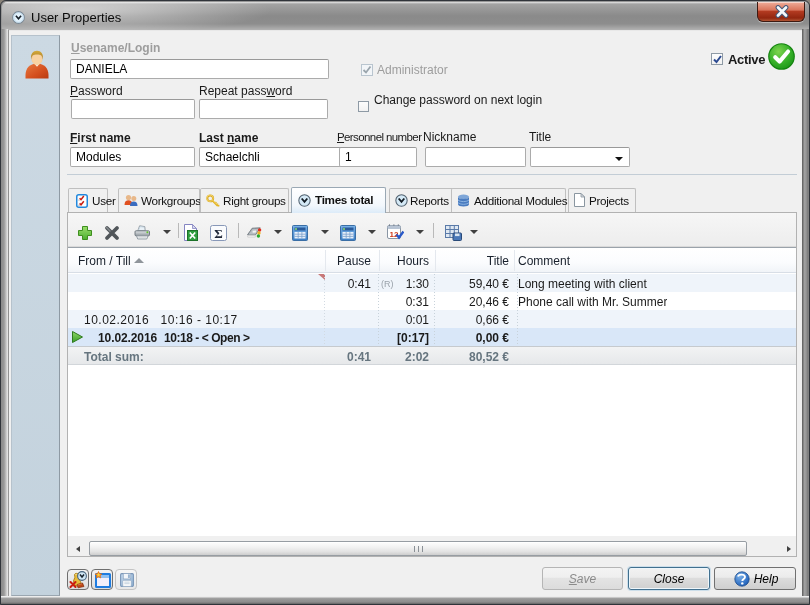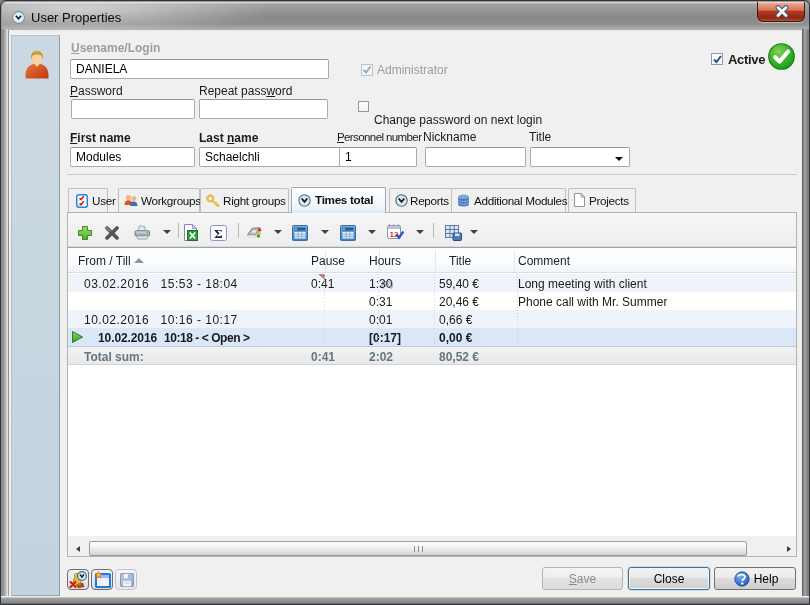--- a/index.html
+++ b/index.html
@@ -32,31 +32,31 @@
   border:1px solid #bfbfbf; border-bottom:none; border-radius:2px 2px 0 0;
   font-size:12px; color:#111; }
 .tab .tx { position:absolute; top:5px; white-space:nowrap; font-size:11.7px; letter-spacing:-0.3px; }
 #panel { position:absolute; left:66px; top:211px; width:730px; height:345px; border:1px solid #b2b2b2; background:#f1f1f1; }
 #toolbar { position:absolute; left:67px; top:212px; width:728px; height:34px; background:linear-gradient(180deg,#f6f6f6,#ededed); border-bottom:1px solid #d9d9d9;}
 .tsep { position:absolute; top:222px; width:1px; height:15px; background:#b9b9b9; }
 .darr { position:absolute; width:0; height:0; border-left:4px solid transparent; border-right:4px solid transparent; border-top:4px solid #404040; }
 
 #tbl { position:absolute; left:67px; top:246px; width:728px; height:309px; background:#fff; border-top:1px solid #9aa2aa; }
 .cell { position:absolute; white-space:nowrap; overflow:hidden; }
-.r { text-align:left; }
+.r { text-align:right; }
 .trow { position:absolute; left:67px; width:728px; height:18px; }
 
 #hscroll { position:absolute; left:67px; top:535px; width:728px; height:20px; background:#f0f0f0; }
 .sbtn { position:absolute; top:6px; width:14px; height:13px; }
 #sthumb { position:absolute; left:21px; top:5px; width:658px; height:15px; background:linear-gradient(180deg,#fefefe,#f2f2f2 40%,#e2e2e2 75%,#cdcdcd);
   border:1px solid #979da3; border-radius:2px; box-shadow:inset 0 1px 0 #fff; }
 
 .btn { position:absolute; top:566px; height:23px; border:1px solid #707070; border-radius:3px;
   background:linear-gradient(180deg,#f2f2f2 0%,#ebebeb 45%,#dddddd 46%,#cfcfcf 100%);
-  font-size:12px; color:#000; text-align:center; padding-top:4px; }
+  font-size:12px; color:#000; text-align:center; padding-top:4px;font-style:italic; }
 .toolbtn { position:absolute; top:568px; width:22px; height:21px; border:1px solid #b7bcc0; border-radius:4px;
   background:linear-gradient(180deg,#f6f6f6,#e8e8e8); }
 </style>
 </head>
 <body>
 <div id="win">
  <div id="titlebar">
   <svg style="position:absolute;left:10px;top:9px" width="13" height="13" viewBox="0 0 19 19">
     <circle cx="9.5" cy="9.5" r="8.6" fill="#e3f2fc" stroke="#7b8894" stroke-width="1.5"></circle>
     <circle cx="9.5" cy="9.5" r="7.1" fill="none" stroke="#bcd6e8" stroke-width="1.3"></circle>
@@ -117,21 +117,21 @@
             <stop offset="1" stop-color="#149114"></stop>
     </radialGradient>
         </defs>
     <path d="M8.5 15.8 L13 20.3 L21.8 9.8" stroke="#fff" stroke-width="4.2" fill="none" stroke-linecap="round" stroke-linejoin="round"></path>
   </svg>
   <div class="lbl" style="left:69px;top:83px"><u>P</u>assword</div>
   <div class="lbl" style="left:198px;top:83px">Repeat pass<u>w</u>ord</div>
   <div class="inp" style="left:70px;top:98px;width:124px;height:20px"></div>
   <div class="inp" style="left:198px;top:98px;width:129px;height:20px"></div>
   <div class="cb" style="left:357px;top:100px;width:11px;height:11px"></div>
-  <div class="lbl" style="left:373px;top:112px">Change password on next login</div>
+  <div class="lbl" style="left:373px;top:92px">Change password on next login</div>
   <div class="lbl" style="left:69px;top:130px;font-weight:bold"><u>F</u>irst name</div>
   <div class="lbl" style="left:198px;top:130px;font-weight:bold">Last <u>n</u>ame</div>
   <div class="lbl" style="left:336px;top:130px;font-size:11.5px;letter-spacing:-0.6px"><u>P</u>ersonnel number</div>
   <div class="lbl" style="left:422px;top:129px">Nickname</div>
   <div class="lbl" style="left:528px;top:129px">Title</div>
   <div class="inp" style="left:69px;top:146px;width:125px;height:20px">Modules</div>
   <div class="inp" style="left:198px;top:146px;width:154px;height:20px">Schaelchli</div>
   <div class="inp" style="left:338px;top:146px;width:78px;height:20px">1</div>
   <div class="inp" style="left:424px;top:146px;width:101px;height:20px"></div>
   <div class="inp" style="left:529px;top:146px;width:100px;height:20px"></div>
@@ -311,21 +311,20 @@
     <div style="position:absolute;left:367px;top:2px;width:1px;height:21px;background:#e4e8ee"></div>
     <div style="position:absolute;left:446px;top:2px;width:1px;height:21px;background:#e4e8ee"></div>
     <div class="cell" style="left:10px;top:6px;color:#18202c">From / Till</div>
     <div style="position:absolute;left:66px;top:10px;width:0;height:0;border-left:5px solid transparent;border-right:5px solid transparent;border-bottom:5.5px solid #8f959b"></div>
     <div class="cell r" style="left:243px;top:6px;width:60px;color:#18202c">Pause</div>
     <div class="cell r" style="left:301px;top:6px;width:60px;color:#18202c">Hours</div>
     <div class="cell r" style="left:381px;top:6px;width:60px;color:#18202c">Title</div>
     <div class="cell" style="left:450px;top:6px;color:#18202c">Comment</div>
   </div>
   <div class="trow" style="top:273px;background:#eff4fa">
-    <div class="cell" style="left:16px;top:3px;letter-spacing:0.5px">03.02.2016&nbsp;&nbsp;&nbsp;15:53 - 18:04</div>
     <div style="position:absolute;left:250px;top:0;width:0;height:0;border-left:7px solid transparent;border-top:6px solid #c87878"></div>
     <div class="cell r" style="left:243px;top:3px;width:60px">0:41</div>
     <div class="cell" style="left:313px;top:5px;font-size:9px;color:#9aa2aa">(R)</div>
     <div class="cell r" style="left:301px;top:3px;width:60px">1:30</div>
     <div class="cell r" style="left:371px;top:3px;width:70px">59,40 €</div>
     <div class="cell" style="left:450px;top:3px">Long meeting with client</div>
   </div>
   <div class="trow" style="top:291px;background:#fff">
     <div class="cell r" style="left:301px;top:3px;width:60px">0:31</div>
     <div class="cell r" style="left:371px;top:3px;width:70px">20,46 €</div>

